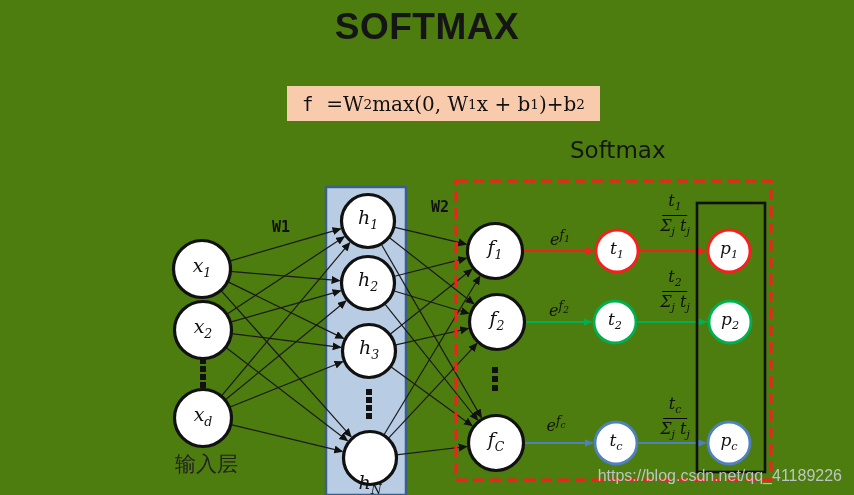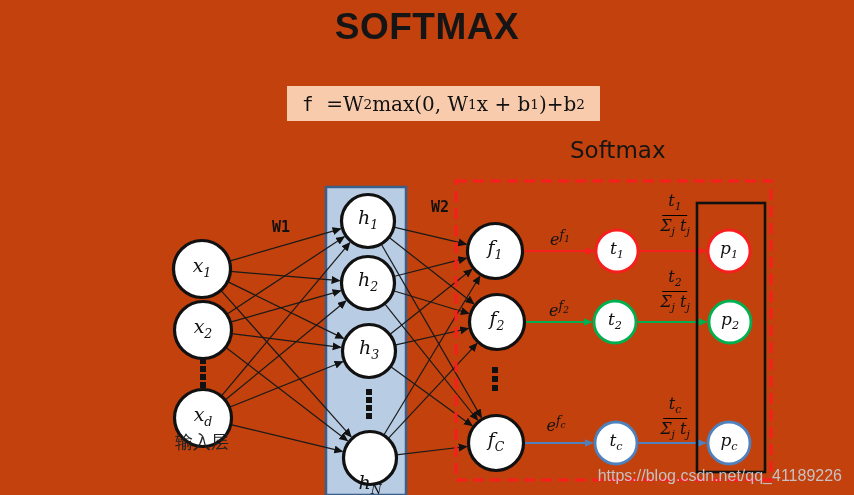--- a/index.html
+++ b/index.html
@@ -1,29 +1,29 @@
 <!DOCTYPE html>
 <html><head>
 <meta charset="utf-8">
 <style>
   html,body{margin:0;padding:0;background:#fff;}
-  .stage{position:relative;width:854px;height:495px;background:#c2410c;overflow:hidden;
+  .stage{position:relative;width:854px;height:495px;background:#4d7c0f;overflow:hidden;
          font-family:"DejaVu Sans",sans-serif;color:#111;}
   .abs{position:absolute;}
   .title{left:0;right:0;top:6px;text-align:center;font-size:37px;font-weight:800;
          letter-spacing:.5px;font-family:"Liberation Sans",sans-serif;color:#151515;}
   .cap-cn{left:56px;top:86px;font-size:23px;color:#222;}
   .formula{left:287px;top:86px;width:313px;height:35px;background:#F8CBAD;
            display:flex;align-items:center;justify-content:center;white-space:pre;
            font-family:"DejaVu Serif",serif;font-size:20px;color:#111;}
   .formula .lhs{font-family:"DejaVu Sans Mono",monospace;font-size:19px;}
   .formula sub{font-size:.68em;}
   .softmax-cap{left:570px;top:137px;font-size:23px;color:#151515;}
   .wlabel{font-family:"DejaVu Sans Mono",monospace;font-weight:bold;font-size:15px;color:#111;}
-  .input-cap{left:175px;top:430px;font-size:18px;color:#222;text-align:right;}
+  .input-cap{left:175px;top:450px;font-size:21px;color:#222;text-align:right;}
   .watermark{right:12px;top:467px;font-size:16px;color:#c9ced6;opacity:.9;
              font-family:"Liberation Sans",sans-serif;}
   .nl{transform:translate(-50%,-55%);font-family:"DejaVu Serif",serif;font-style:italic;
       line-height:1;white-space:nowrap;}
   .n19{font-size:19px;} .n17{font-size:17px;}
   .nl sub{font-size:.66em;}
   .explabel{transform:translate(-50%,-50%);font-family:"DejaVu Serif",serif;font-style:italic;
             font-size:16px;white-space:nowrap;}
   .explabel sup{font-size:.78em;} .explabel sup sub{font-size:.72em;}
   .frac{transform:translateX(-50%);text-align:center;font-family:"DejaVu Serif",serif;

